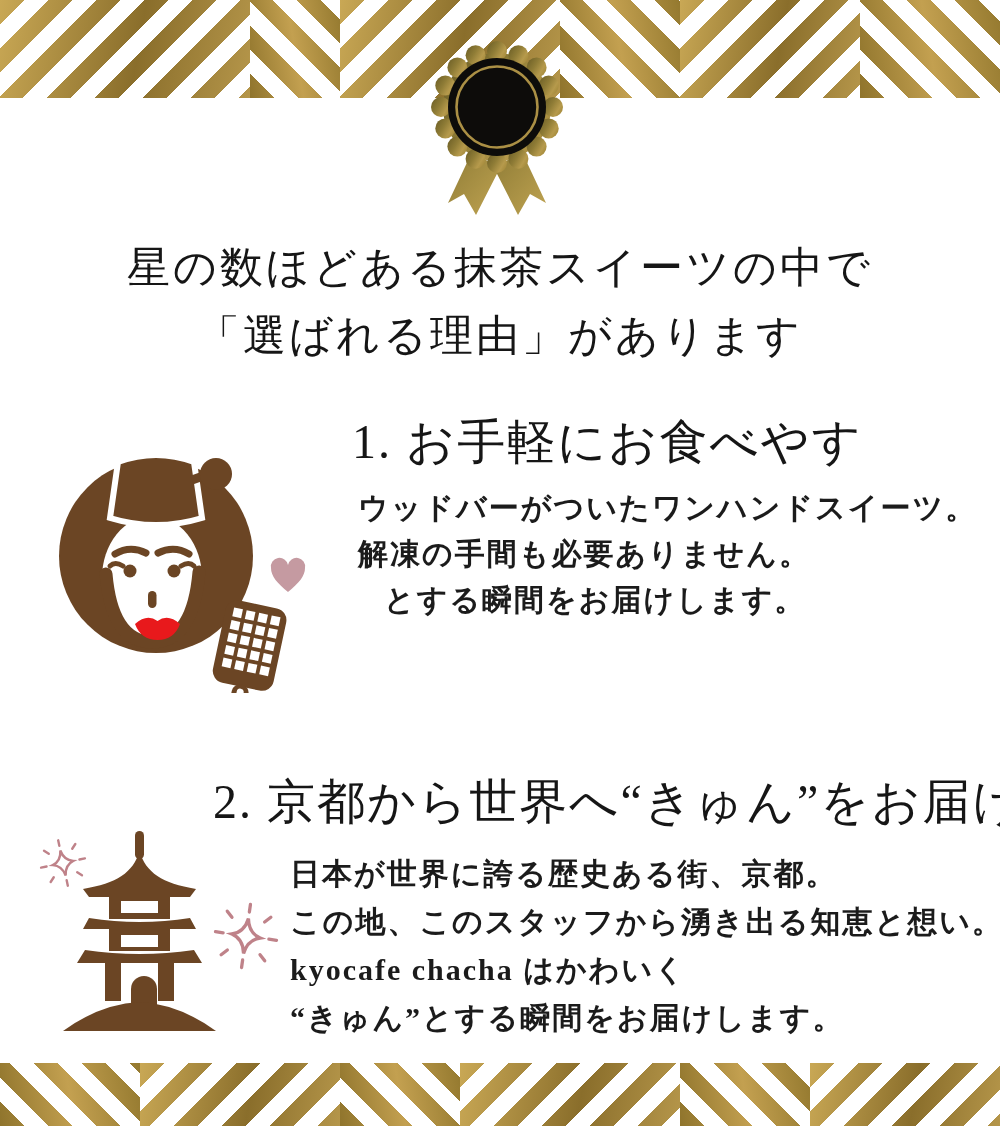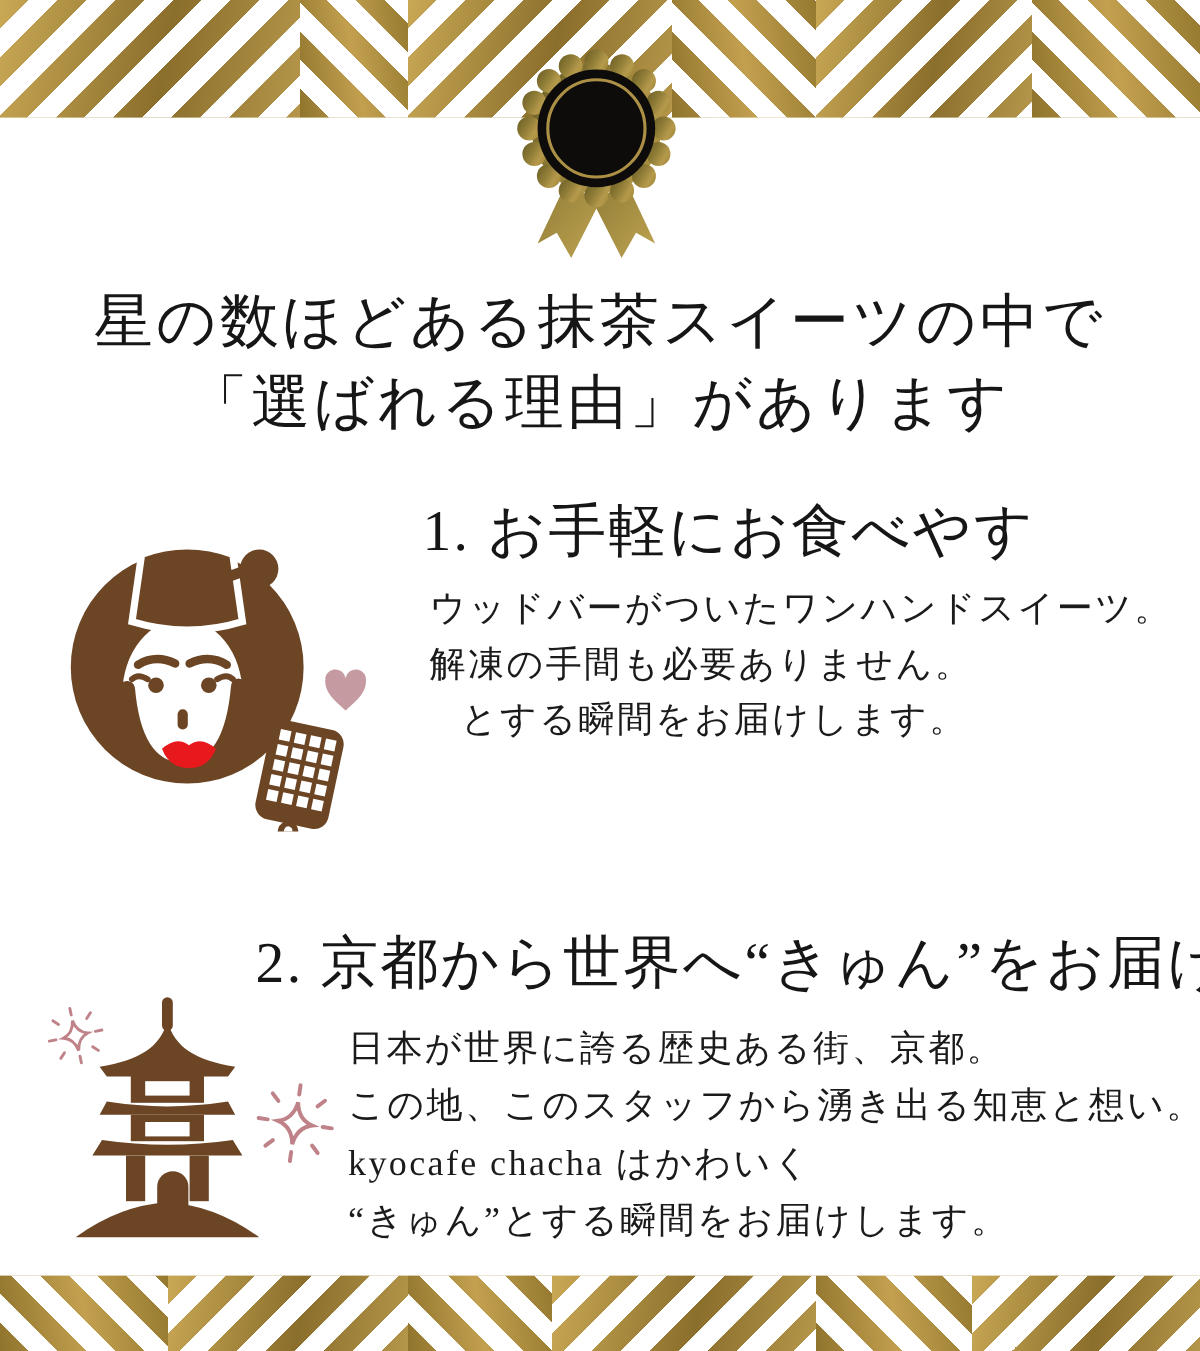--- a/index.html
+++ b/index.html
@@ -18,27 +18,27 @@
       repeating-linear-gradient(135deg, rgba(255,255,255,0) 0 17px, #ffffff 17px 34px),
       linear-gradient(100deg,#c9a855 0%,#8a6e2b 55%,#b5964a 100%);}
   .d2{background:
       repeating-linear-gradient(45deg, rgba(255,255,255,0) 0 17px, #ffffff 17px 34px),
       linear-gradient(80deg,#8f742c 0%,#c3a050 50%,#94792f 100%);}
   
   .medal{position:absolute;left:412px;top:40px;width:170px;height:180px;}
   
   .main-heading{
     position:absolute;top:234px;left:0;width:1000px;
-    text-align:center;font-size:49px;line-height:68px;letter-spacing:3px;
+    text-align:center;font-size:43px;line-height:68px;letter-spacing:3px;
     font-weight:500;color:#161616;
   }
   .sec-title{position:absolute;font-size:48px;letter-spacing:2px;font-weight:500;color:#161616;white-space:nowrap;}
   .sec1-title{left:352px;top:410px;}
   .sec2-title{left:213px;top:770px;}
-  .sec-body{position:absolute;font-size:30px;letter-spacing:2px;color:#1b1b1b;}
+  .sec-body{position:absolute;font-size:30px;letter-spacing:2px;color:#1b1b1b;font-weight:bold;}
   .sec1-body{left:358px;top:485px;line-height:46px;}
   .sec2-body{left:290px;top:850px;line-height:48px;}
   .sec-body div{white-space:nowrap;}
   .indent{padding-left:26px;}
   
   .maiko{position:absolute;left:52px;top:448px;width:255px;height:245px;}
   .pagoda{position:absolute;left:25px;top:823px;width:255px;height:215px;}
 </style>
 </head>
 <body>

